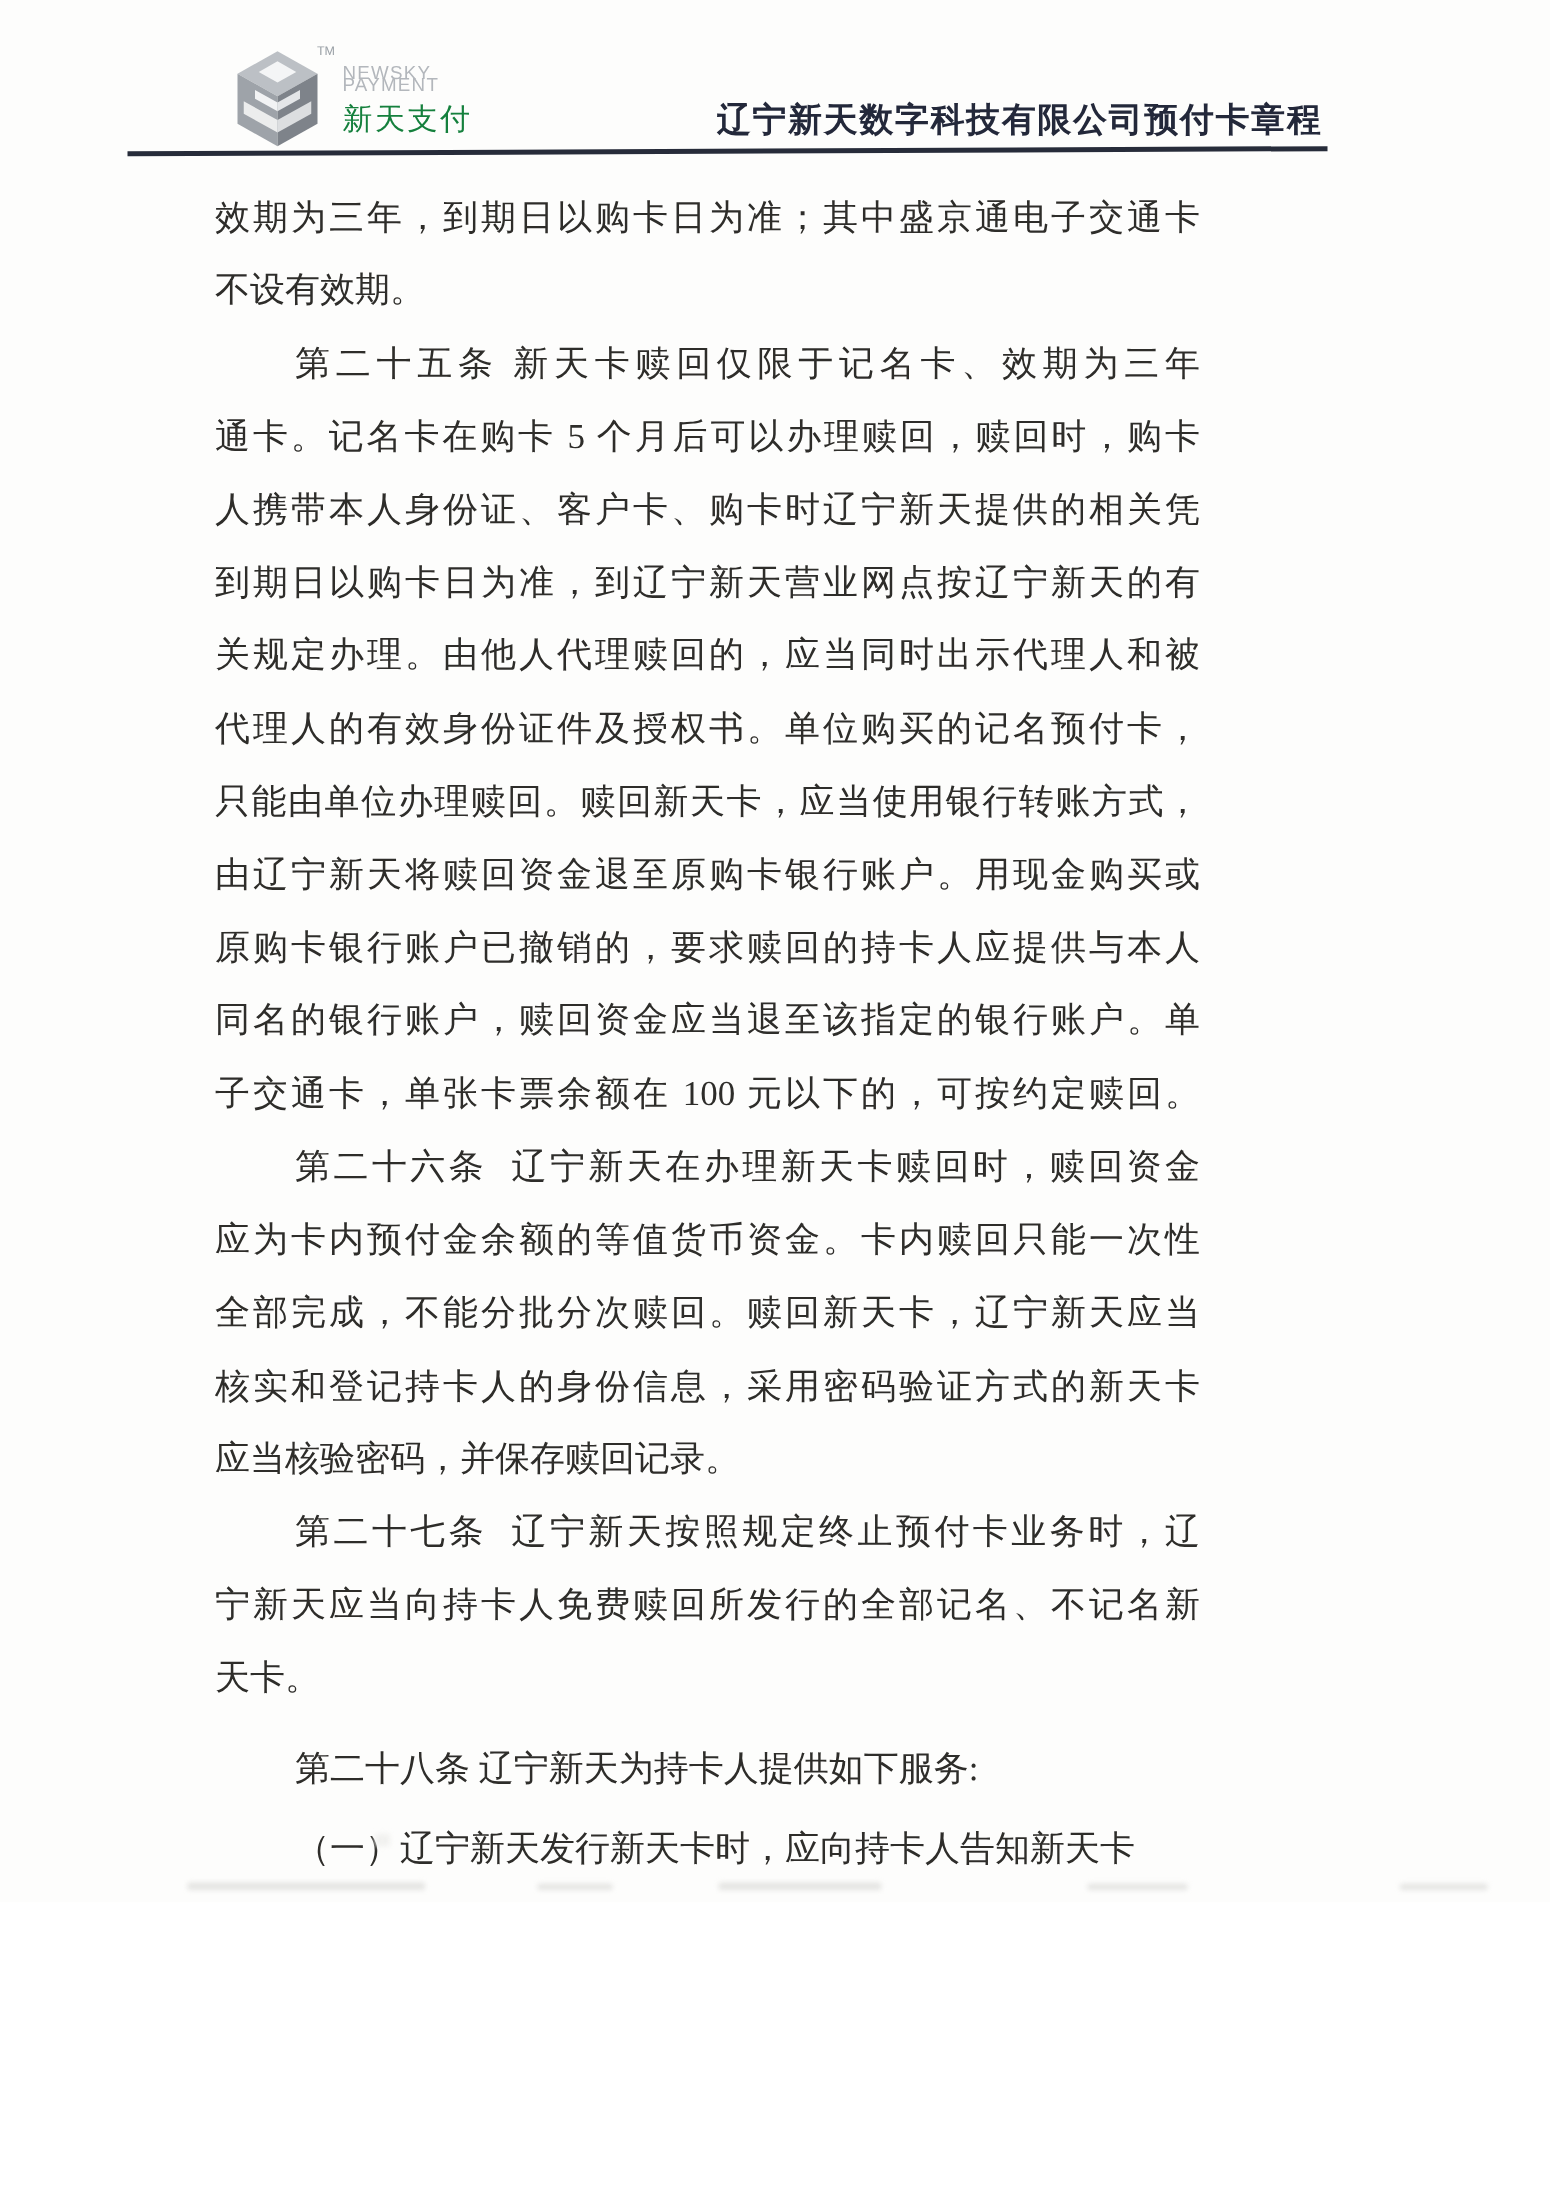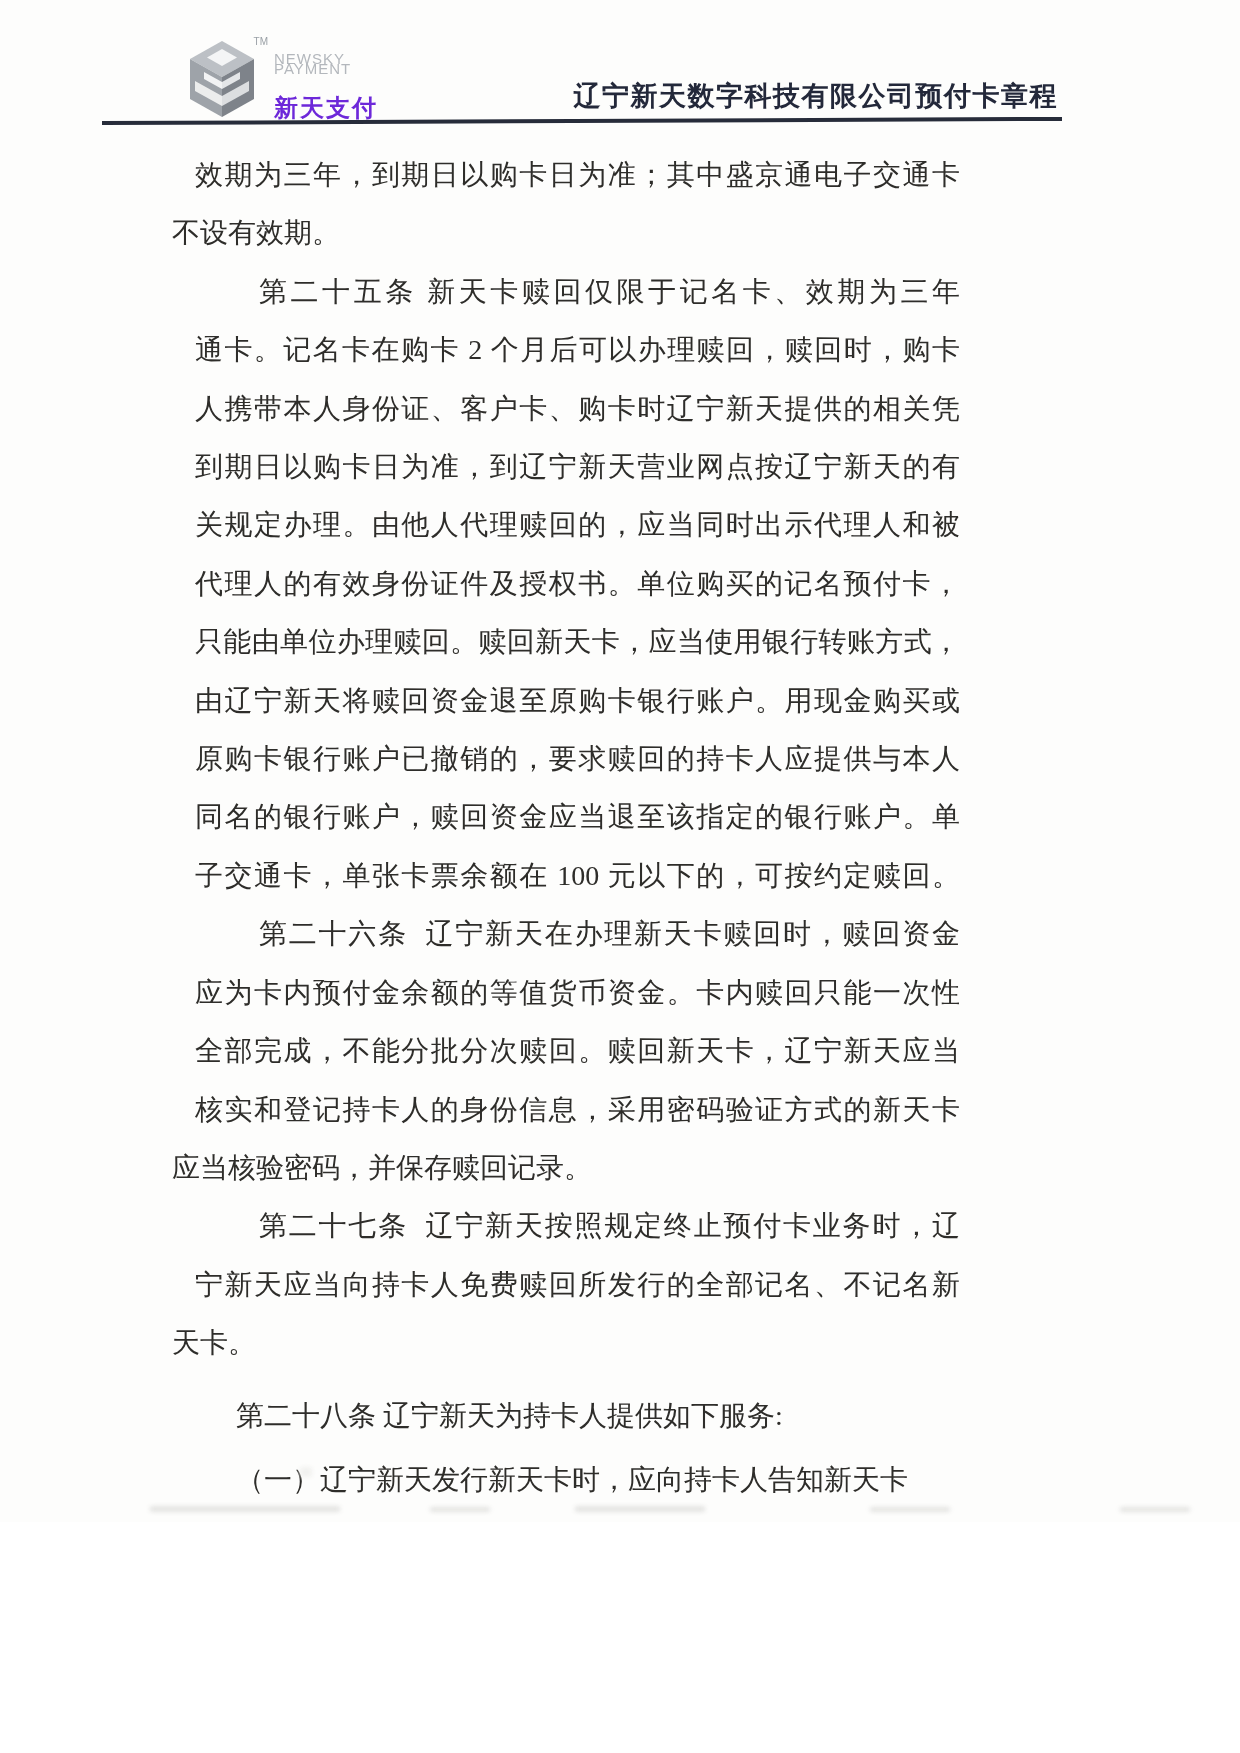--- a/index.html
+++ b/index.html
@@ -11,40 +11,40 @@
     font-family:"Liberation Serif", serif;
   }
 
   
   .logo-group { position:absolute; left:184px; top:38px; display:flex; align-items:flex-start; }
   .cube-wrap { position:relative; width:80px; height:84px; }
   .tm-mark { position:absolute; right:-4px; top:-2px; font-size:10px; color:#9aa0a6;
              font-family:"Liberation Sans", sans-serif; }
   .brand-text { margin-left:10px; padding-top:16px; font-family:"Liberation Sans", sans-serif; }
   .brand-en { font-size:15px; line-height:10px; letter-spacing:1px; color:#b3b7bc; font-weight:normal; }
-  .brand-cn { margin-top:18px; font-size:24px; color:#6d28d9; font-weight:bold; letter-spacing:2px; }
+  .brand-cn { margin-top:5px; font-size:24px; color:#15803d; font-weight:normal; letter-spacing:2px; }
 
   .doc-title {
     position:absolute; top:78px; right:182px;
     font-size:27px; font-weight:600; color:#23283a;
     letter-spacing:1.5px; white-space:nowrap;
   }
   .header-rule {
     position:absolute; left:102px; top:119px;
     width:960px; height:3.5px; background:#272c3a;
     transform:rotate(-0.25deg);
   }
 
   
   .doc-body {
     position:absolute; left:172px; top:146px; width:788px;
     font-size:28px; line-height:58.4px; color:#2e2d2a;
   }
   .line { white-space:pre-wrap; text-align:justify; text-align-last:left; text-justify:inter-character; }
-  .line.just { text-align-last:justify;margin-left:23px; }
+  .line.just { text-align-last:justify; }
   .line.indent { padding-left:64px; }
 
   
   .smudge { position:absolute; background:#e4e4e2; filter:blur(2px); border-radius:2px; }
   .s1 { left:150px;  bottom:10px; width:190px; height:6px; }
   .s2 { left:430px;  bottom:10px; width:60px;  height:5px; }
   .s3 { left:575px;  bottom:10px; width:130px; height:6px; }
   .s4 { left:870px;  bottom:10px; width:80px;  height:5px; }
   .s5 { left:1120px; bottom:10px; width:70px;  height:5px; }
   .s7 { left:300px;  bottom:45px; width:12px;  height:10px; background:#f1f1ef; }
@@ -75,21 +75,21 @@
     </div>
   </div>
 
   <div class="doc-title">辽宁新天数字科技有限公司预付卡章程</div>
   <div class="header-rule"></div>
 
   <div class="doc-body">
       <div class="line just">效期为三年，到期日以购卡日为准；其中盛京通电子交通卡</div>
       <div class="line">不设有效期。</div>
       <div class="line indent just">第二十五条 新天卡赎回仅限于记名卡、效期为三年</div>
-      <div class="line just">通卡。记名卡在购卡 2 个月后可以办理赎回，赎回时，购卡</div>
+      <div class="line just">通卡。记名卡在购卡 5 个月后可以办理赎回，赎回时，购卡</div>
       <div class="line just">人携带本人身份证、客户卡、购卡时辽宁新天提供的相关凭</div>
       <div class="line just">到期日以购卡日为准，到辽宁新天营业网点按辽宁新天的有</div>
       <div class="line just">关规定办理。由他人代理赎回的，应当同时出示代理人和被</div>
       <div class="line just">代理人的有效身份证件及授权书。单位购买的记名预付卡，</div>
       <div class="line just">只能由单位办理赎回。赎回新天卡，应当使用银行转账方式，</div>
       <div class="line just">由辽宁新天将赎回资金退至原购卡银行账户。用现金购买或</div>
       <div class="line just">原购卡银行账户已撤销的，要求赎回的持卡人应提供与本人</div>
       <div class="line just">同名的银行账户，赎回资金应当退至该指定的银行账户。单</div>
       <div class="line just">子交通卡，单张卡票余额在 100 元以下的，可按约定赎回。</div>
       <div class="line indent just">第二十六条  辽宁新天在办理新天卡赎回时，赎回资金</div>

